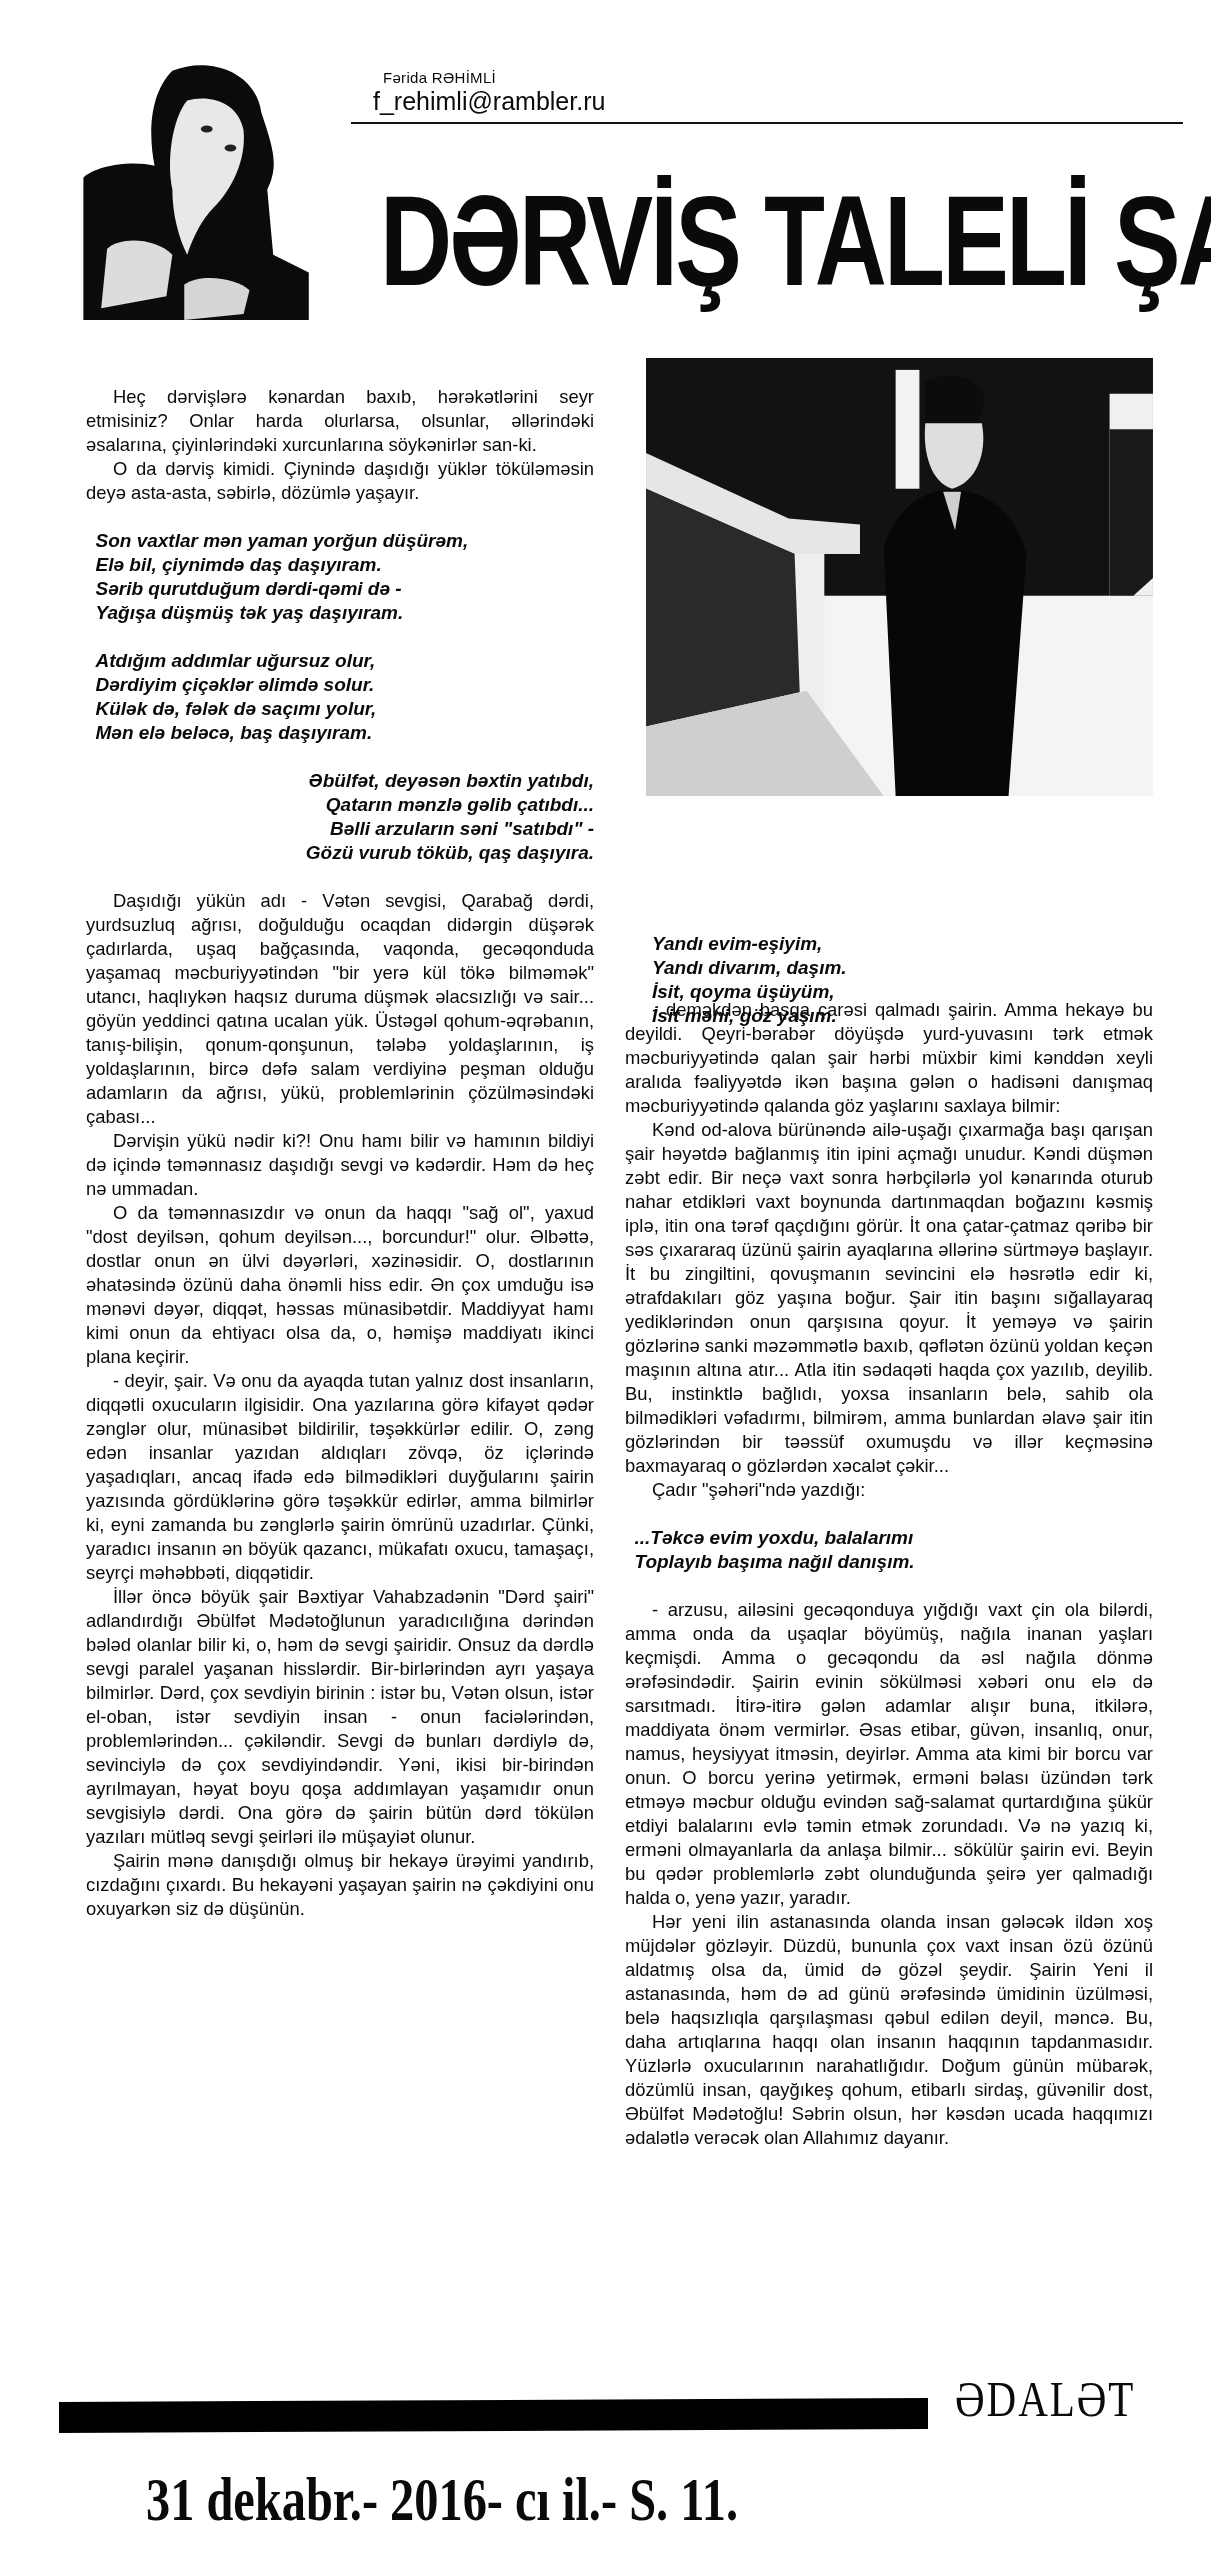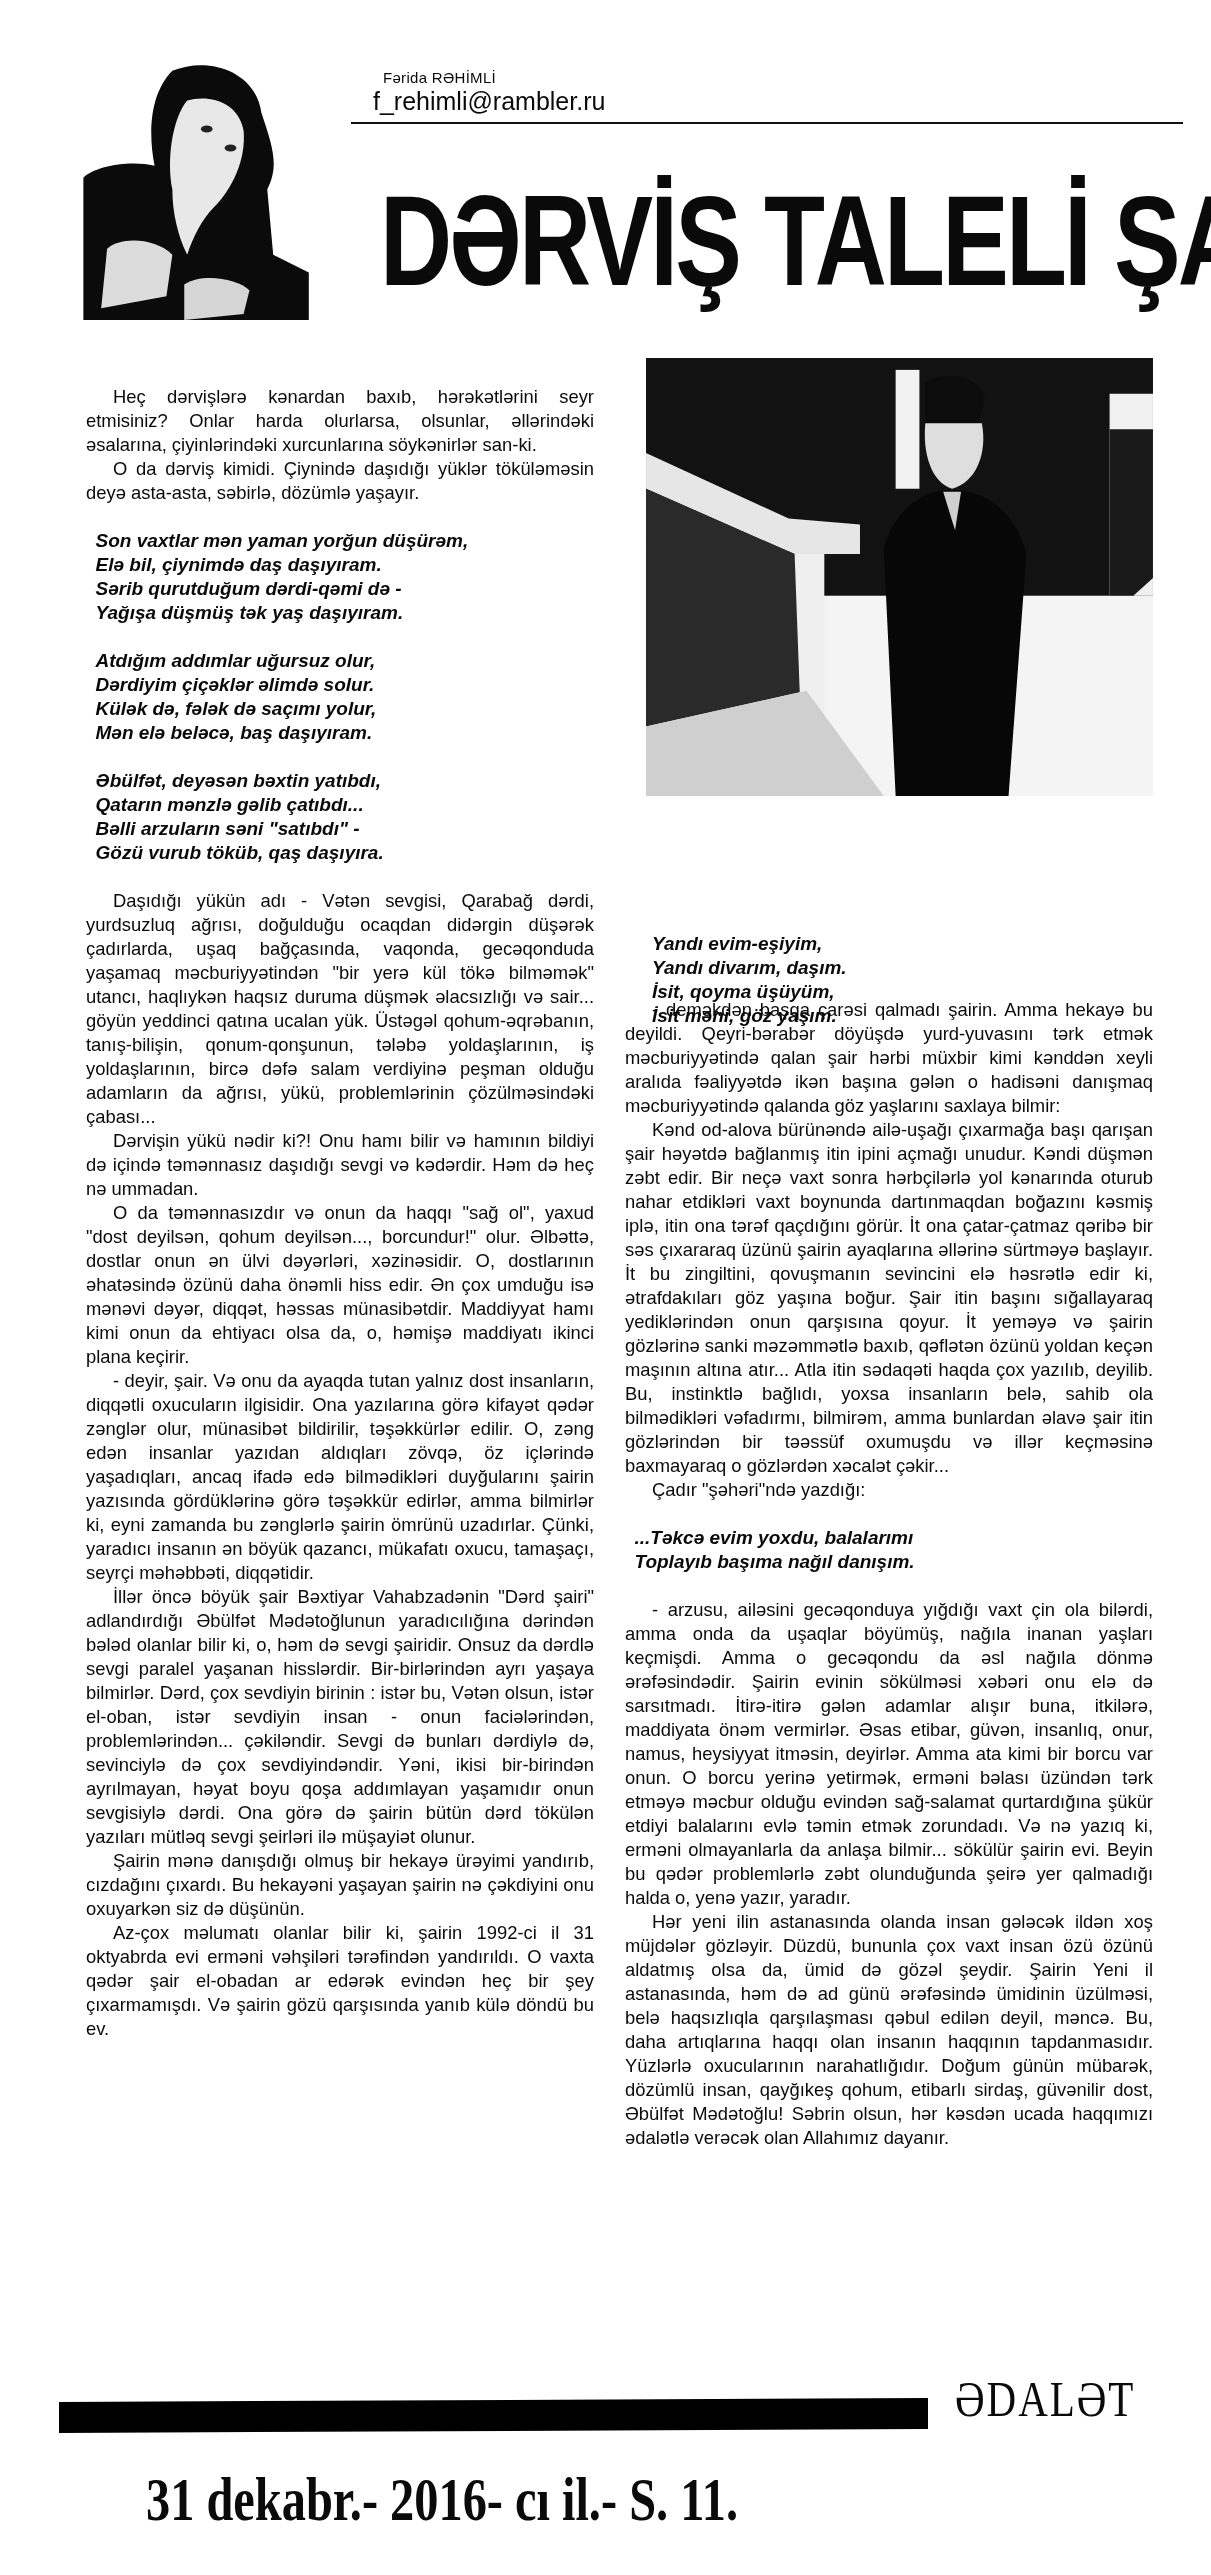--- a/index.html
+++ b/index.html
@@ -59,33 +59,32 @@
       <div>Elə bil, çiynimdə daş daşıyıram.</div>
       <div>Sərib qurutduğum dərdi-qəmi də -</div>
       <div>Yağışa düşmüş tək yaş daşıyıram.</div>
     </div>
     <div class="poem" style="margin: 24px 0px 24px 9.5px;">
       <div>Atdığım addımlar uğursuz olur,</div>
       <div>Dərdiyim çiçəklər əlimdə solur.</div>
       <div>Külək də, fələk də saçımı yolur,</div>
       <div>Mən elə beləcə, baş daşıyıram.</div>
     </div>
-    <div class="poem" style="margin: 24px 0px 24px 9.5px;">
+    <div class="poem" style="margin: 24px 0px 24px 9.5px; text-align: right;">
       <div>Əbülfət, deyəsən bəxtin yatıbdı,</div>
       <div>Qatarın mənzlə gəlib çatıbdı...</div>
       <div>Bəlli arzuların səni "satıbdı" -</div>
       <div>Gözü vurub töküb, qaş daşıyıra.</div>
     </div>
     <p>Daşıdığı yükün adı - Vətən sevgisi, Qarabağ dərdi, yurdsuzluq ağrısı, doğulduğu ocaqdan didərgin düşərək çadırlarda, uşaq bağçasında, vaqonda, gecəqonduda yaşamaq məcburiyyətindən "bir yerə kül tökə bilməmək" utancı, haqlıykən haqsız duruma düşmək əlacsızlığı və sair... göyün yeddinci qatına ucalan yük. Üstəgəl qohum-əqrəbanın, tanış-bilişin, qonum-qonşunun, tələbə yoldaşlarının, iş yoldaşlarının, bircə dəfə salam verdiyinə peşman olduğu adamların da ağrısı, yükü, problemlərinin çözülməsindəki çabası...</p>
     <p>Dərvişin yükü nədir ki?! Onu hamı bilir və hamının bildiyi də içində təmənnasız daşıdığı sevgi və kədərdir. Həm də heç nə ummadan.</p>
     <p>O da təmənnasızdır və onun da haqqı "sağ ol", yaxud "dost deyilsən, qohum deyilsən..., borcundur!" olur. Əlbəttə, dostlar onun ən ülvi dəyərləri, xəzinəsidir. O, dostlarının əhatəsində özünü daha önəmli hiss edir. Ən çox umduğu isə mənəvi dəyər, diqqət, həssas münasibətdir. Maddiyyat hamı kimi onun da ehtiyacı olsa da, o, həmişə maddiyatı ikinci plana keçirir.</p>
     <p>- deyir, şair. Və onu da ayaqda tutan yalnız dost insanların, diqqətli oxucuların ilgisidir. Ona yazılarına görə kifayət qədər zənglər olur, münasibət bildirilir, təşəkkürlər edilir. O, zəng edən insanlar yazıdan aldıqları zövqə, öz içlərində yaşadıqları, ancaq ifadə edə bilmədikləri duyğularını şairin yazısında gördüklərinə görə təşəkkür edirlər, amma bilmirlər ki, eyni zamanda bu zənglərlə şairin ömrünü uzadırlar. Çünki, yaradıcı insanın ən böyük qazancı, mükafatı oxucu, tamaşaçı, seyrçi məhəbbəti, diqqətidir.</p>
     <p>İllər öncə böyük şair Bəxtiyar Vahabzadənin "Dərd şairi" adlandırdığı Əbülfət Mədətoğlunun yaradıcılığına dərindən bələd olanlar bilir ki, o, həm də sevgi şairidir. Onsuz da dərdlə sevgi paralel yaşanan hisslərdir. Bir-birlərindən ayrı yaşaya bilmirlər. Dərd, çox sevdiyin birinin : istər bu, Vətən olsun, istər el-oban, istər sevdiyin insan - onun faciələrindən, problemlərindən... çəkiləndir. Sevgi də bunları dərdiylə də, sevinciylə də çox sevdiyindəndir. Yəni, ikisi bir-birindən ayrılmayan, həyat boyu qoşa addımlayan yaşamıdır onun sevgisiylə dərdi. Ona görə də şairin bütün dərd tökülən yazıları mütləq sevgi şeirləri ilə müşayiət olunur.</p>
     <p>Şairin mənə danışdığı olmuş bir hekayə ürəyimi yandırıb, cızdağını çıxardı. Bu hekayəni yaşayan şairin nə çəkdiyini onu oxuyarkən siz də düşünün.</p>
-    <p>Az-çox məlumatı olanlar bilir ki, şairin 1992-ci il 31 oktyabrda evi erməni vəhşiləri tərəfindən yandırıldı. O vaxta qədər şair el-obadan ar edərək evindən heç bir şey çıxarmamışdı. Və şairin gözü qarşısında yanıb külə döndü bu ev.</p>
   </div>
 
 <div id="right-photo" class="abs">
   <svg width="507" height="438" viewBox="0 0 853 737">
     <rect width="853" height="737" fill="#f4f4f4"></rect>
     <rect width="853" height="400" fill="#121212"></rect>
     <path d="M780,60 L853,60 L853,400 L780,400 Z" fill="#f0f0f0"></path>
     <path d="M780,120 L853,120 L853,370 L820,400 L780,400 Z" fill="#1a1a1a"></path>
     <path d="M0,160 L0,220 L250,330 L360,330 L360,280 L240,270 Z" fill="#e6e6e6"></path>
     <path d="M0,220 L250,330 L270,330 L270,560 L0,620 Z" fill="#2a2a2a"></path>

